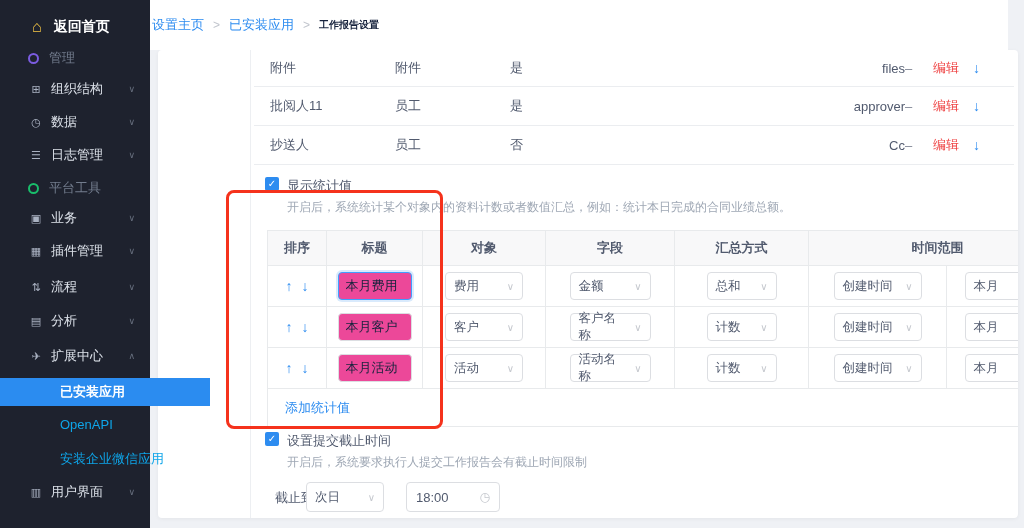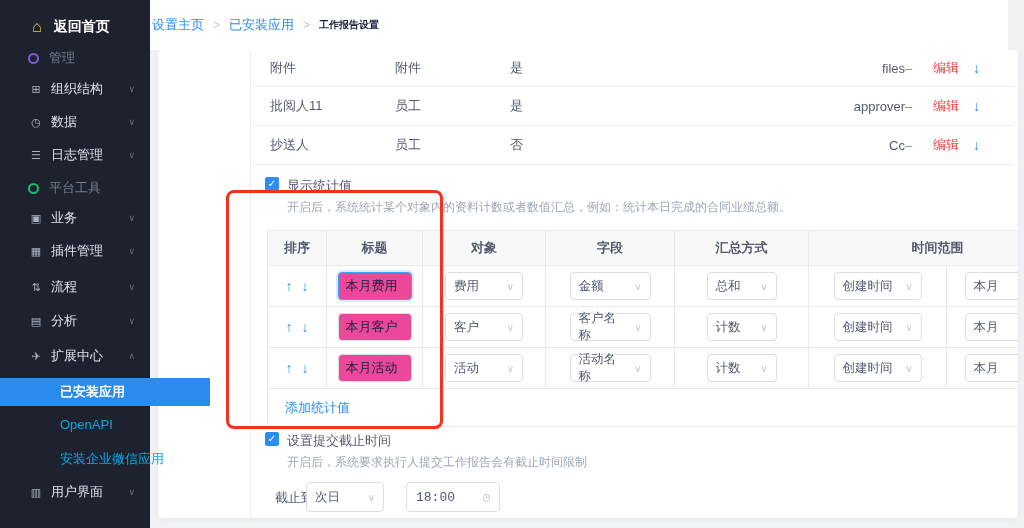--- a/index.html
+++ b/index.html
@@ -61,21 +61,21 @@
              align-items:center;justify-content:space-between;padding:0 8px;font-size:12.5px;
              color:#515a6e;cursor:pointer;}
   .sel-chev{color:#c5c8ce;font-size:10px;margin-left:6px;}
   .w78{width:60px;}.w81{width:63px;}.w70{width:52px;}.w88{width:70px;}.w85{width:67px;}
   .sfoot{height:37px;border-top:1px solid #e8eaec;display:flex;align-items:center;padding-left:17px;}
   .add-link{color:#2d8cf0;font-size:13px;cursor:pointer;}
   
   .dl-label{position:absolute;font-size:13px;color:#515a6e;}
   .timebox{position:absolute;height:28px;border:1px solid #dcdee2;border-radius:4px;background:#fff;
            display:flex;align-items:center;justify-content:space-between;padding:0 9px;
-           font-size:13px;color:#515a6e;cursor:pointer;font-family:Liberation Mono, monospace;}
+           font-size:13px;color:#515a6e;cursor:pointer;}
   .clock{color:#c5c8ce;font-size:12px;}
   
   .annotation{position:absolute;left:226px;top:190px;width:211px;height:233px;border:3px solid #f5321c;
               border-radius:8px;z-index:50;pointer-events:none;}
 </style>
 </head>
 <body>
 
 <div class="sidebar">
   <div class="sb-row sb-home" style="top:13px">

